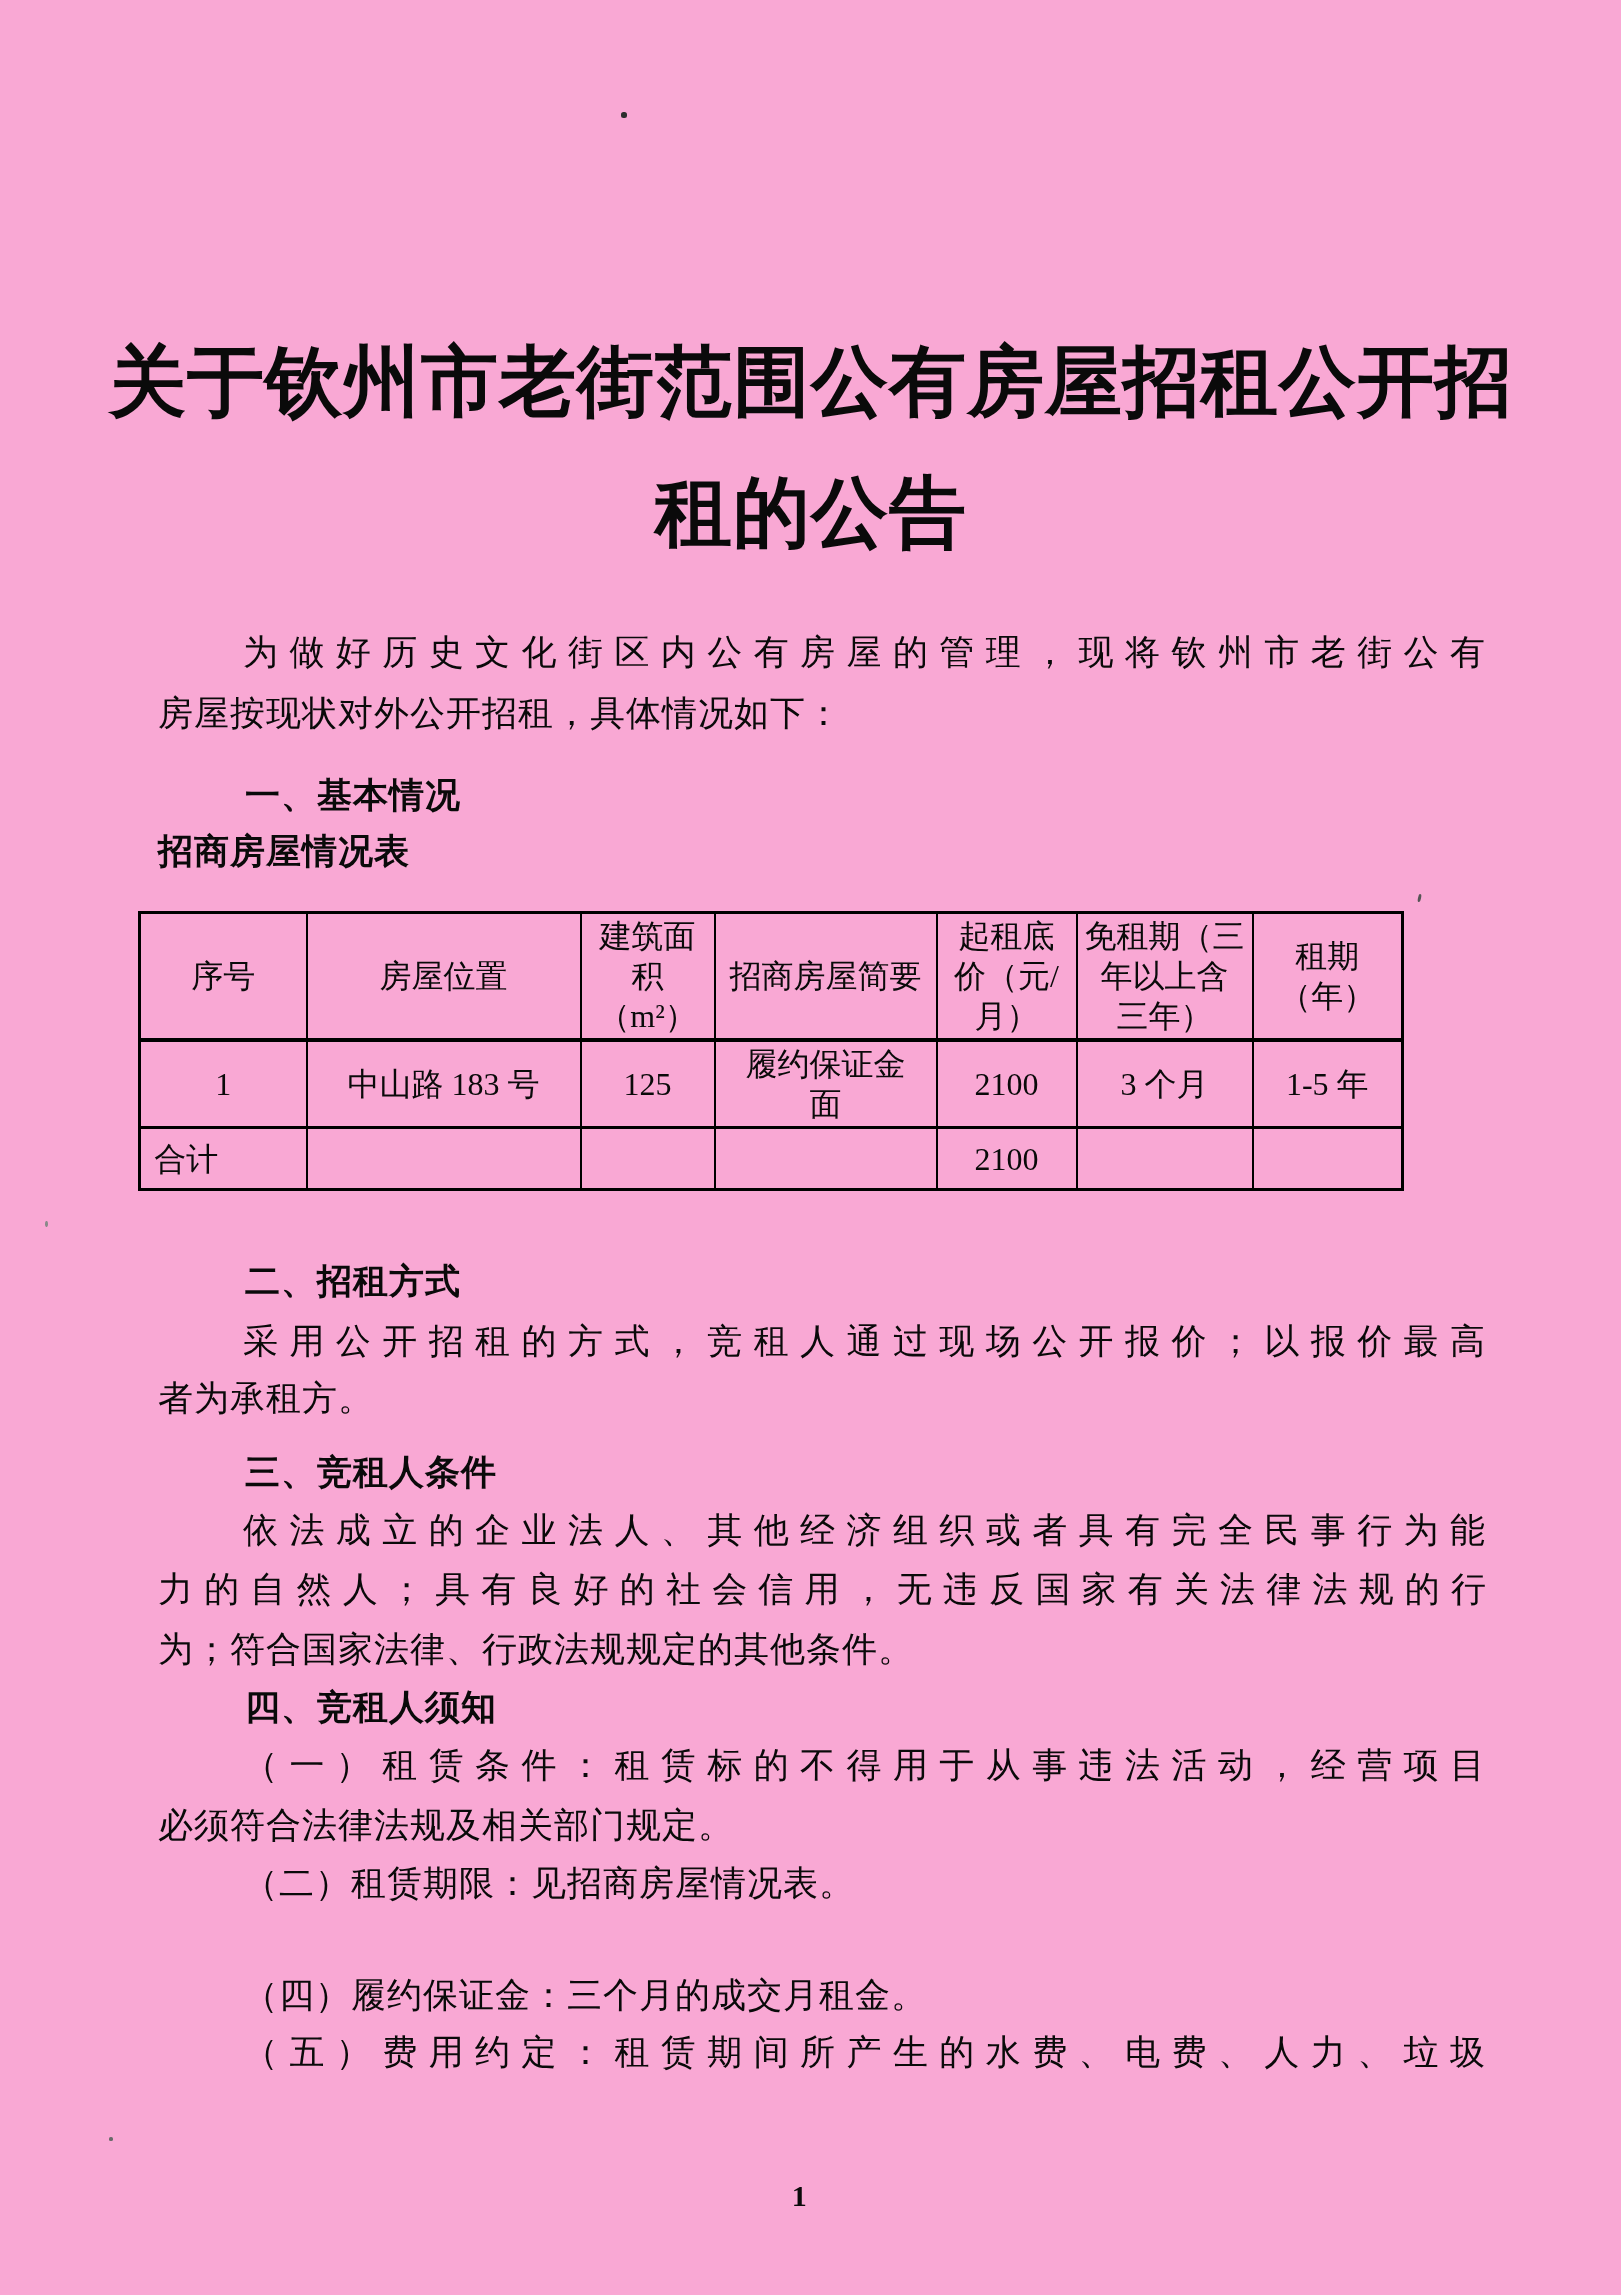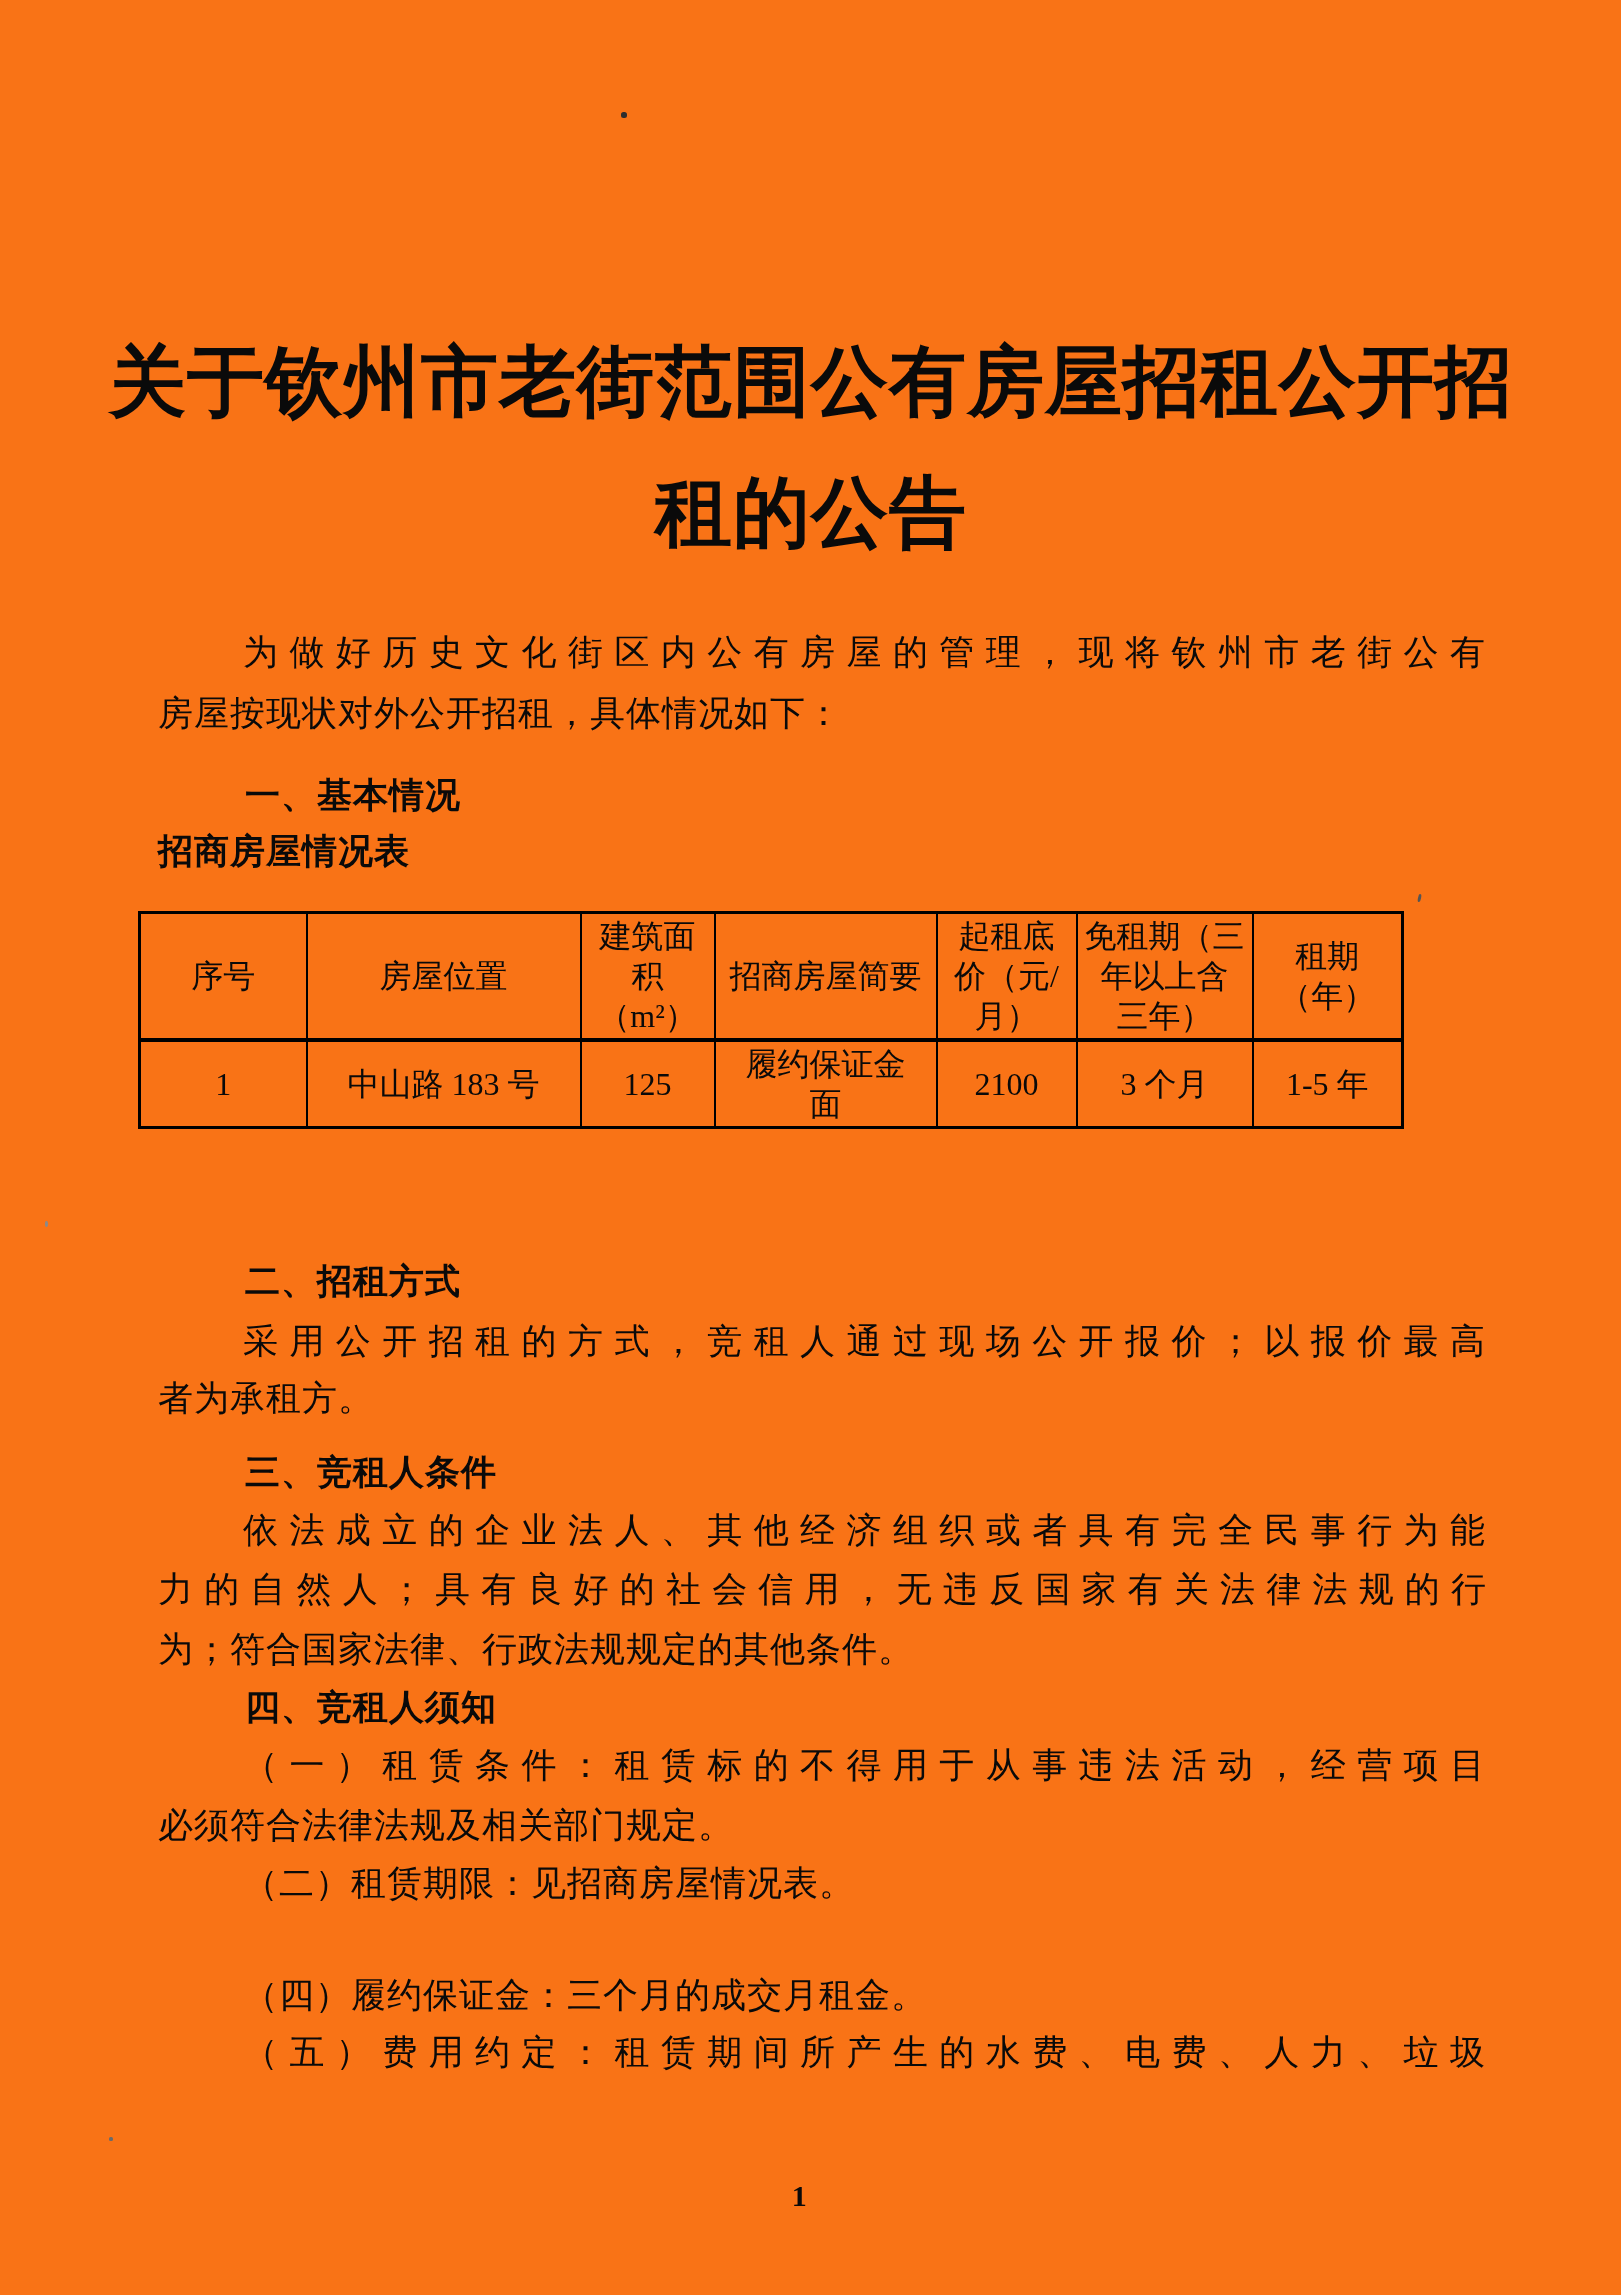--- a/index.html
+++ b/index.html
@@ -1,20 +1,20 @@
 <!DOCTYPE html>
 <html style="font-size:8.2px"><head>
 <meta charset="utf-8">
 <style>
   html,body { margin:0; padding:0; background:#ffffff; }
   .page {
     position:relative;
     width:1622px;
     height:2295px;
-    background:#f97316;
+    background:#f9a8d4;
     color:#0a0a0a;
     font-family:"Liberation Serif", serif;
     overflow:hidden;
   }
   
   .title-line {
     position:absolute;
     left:79px;
     width:1464px;
     text-align:center;
@@ -137,20 +137,29 @@
       <tr class="drow">
         <td>1</td>
         <td>中山路 183 号</td>
         <td>125</td>
         <td>履约保证金
 面</td>
         <td>2100</td>
         <td>3 个月</td>
         <td>1-5 年</td>
       </tr>
+      <tr class="trow">
+        <td class="total-label">合计</td>
+        <td></td>
+        <td></td>
+        <td></td>
+        <td>2100</td>
+        <td></td>
+        <td></td>
+      </tr>
     </tbody>
   </table>
 
   <div class="tl hd" style="top:1263px; left:245px">二、招租方式</div>
   <div class="tl stretch" style="top:1324px; left:243px; width:1242px">采用公开招租的方式，竞租人通过现场公开报价；以报价最高</div>
   <div class="tl" style="top:1381px; left:158px">者为承租方。</div>
 
   <div class="tl hd" style="top:1454px; left:245px">三、竞租人条件</div>
   <div class="tl stretch" style="top:1513px; left:243px; width:1242px">依法成立的企业法人、其他经济组织或者具有完全民事行为能</div>
   <div class="tl stretch" style="top:1572px; left:158px; width:1328px">力的自然人；具有良好的社会信用，无违反国家有关法律法规的行</div>

